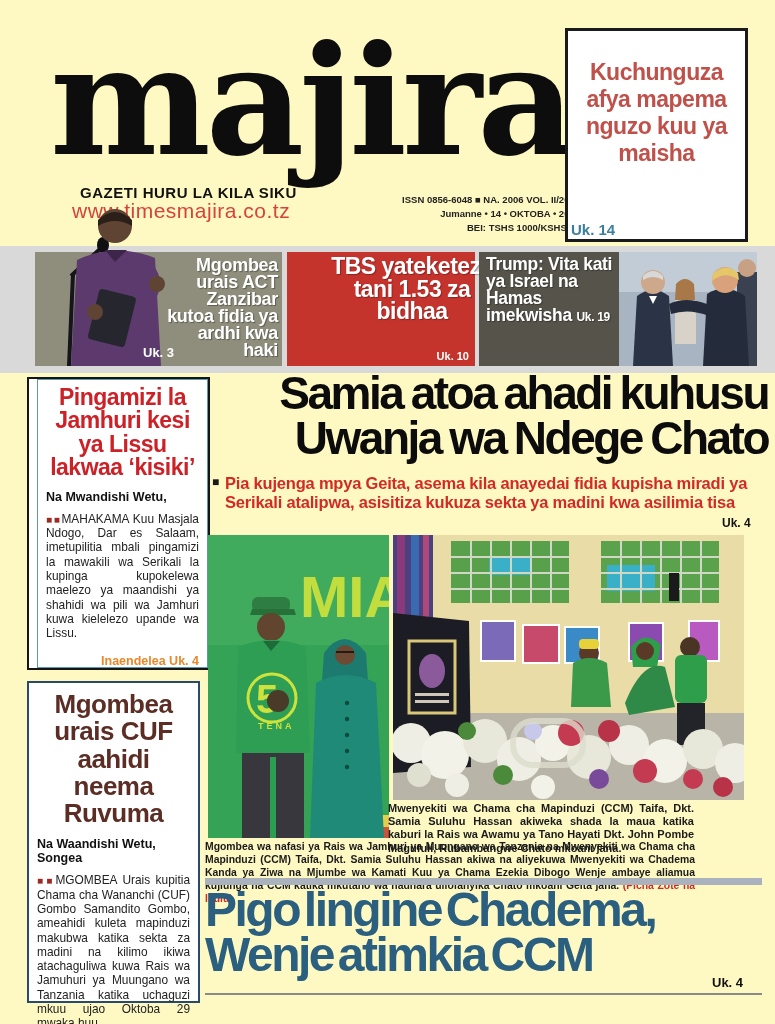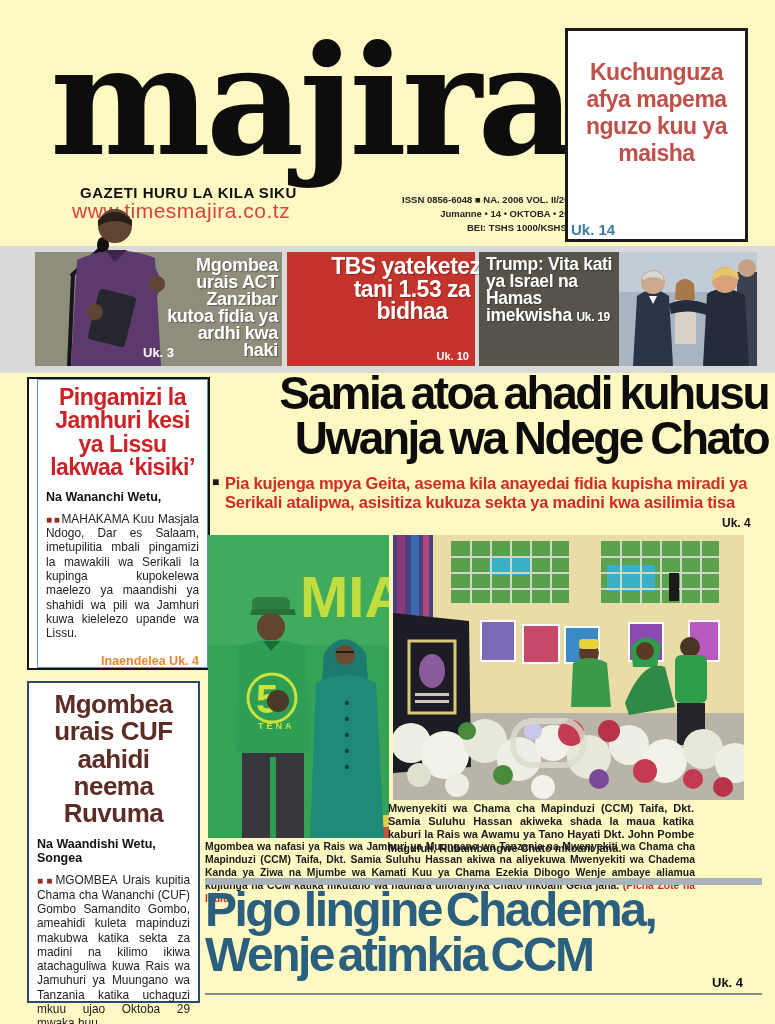--- a/index.html
+++ b/index.html
@@ -182,21 +182,21 @@
   </div>
   <div class="lead-subhead">
     <span class="lead-bullet">■</span>
     <span>Pia kujenga mpya Geita,  asema kila anayedai fidia kupisha miradi ya Serikali atalipwa, asisitiza kukuza sekta ya madini kwa asilimia tisa</span>
   </div>
   <div class="abs lead-ref">Uk. 4</div>
 
   <div class="abs story-box1">
     <div class="inner">
       <div class="headline">Pingamizi la Jamhuri kesi ya Lissu lakwaa ‘kisiki’</div>
-      <div class="byline">Na Wananchi Wetu,</div>
+      <div class="byline">Na Mwandishi Wetu,</div>
       <div class="body-copy">
         <span class="sq">■■</span><span>MAHAKAMA Kuu Masjala Ndogo, Dar es Salaam, imetupilitia mbali pingamizi la mawakili wa Serikali la kupinga kupokelewa maelezo ya maandishi ya shahidi wa pili wa Jamhuri kuwa kielelezo upande wa Lissu.</span>
       </div>
       <div class="continuation">Inaendelea Uk. 4</div>
     </div>
   </div>
 
   <div class="story-box2">
     <div class="headline">Mgombea urais CUF aahidi neema Ruvuma</div>
     <div class="byline">Na Waandishi Wetu, Songea</div>

